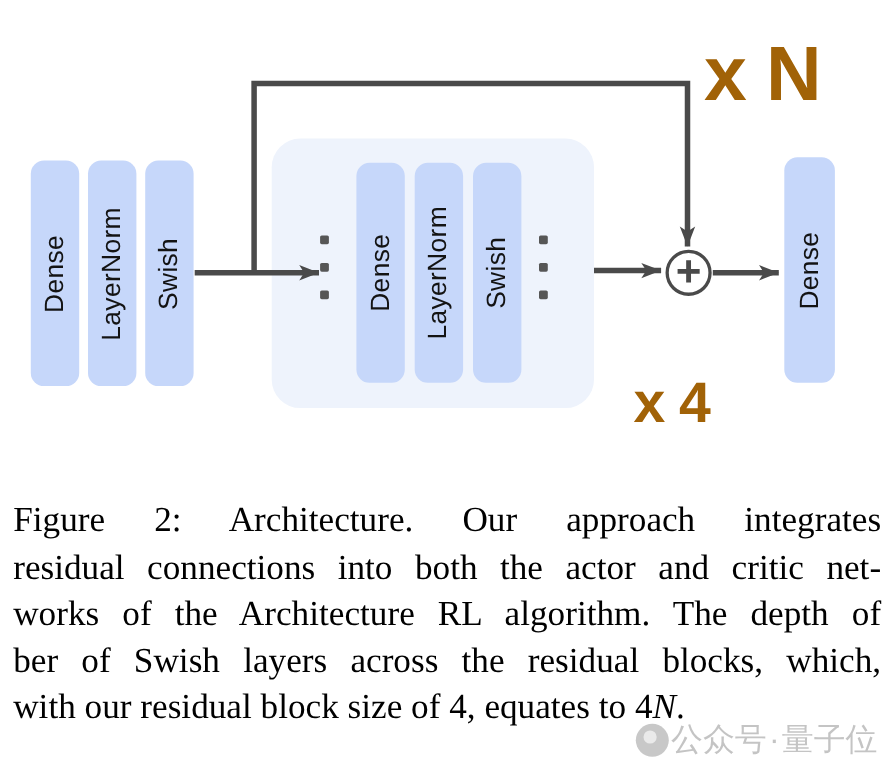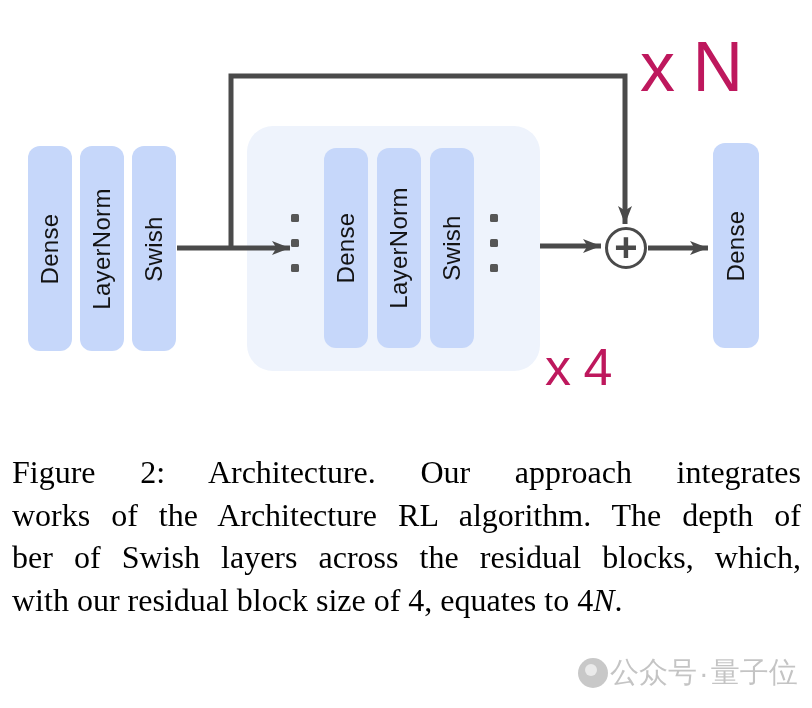--- a/index.html
+++ b/index.html
@@ -29,24 +29,24 @@
   .pill.p-m3{left:430px;top:148px;width:44px;height:200px;}
   .pill.p-out{left:713px;top:143px;width:46px;height:205px;}
   svg.wires{position:absolute;left:0;top:0;}
   .plus-circle{
     position:absolute;left:605px;top:227px;width:42px;height:42px;
     box-sizing:border-box;border:3.2px solid #4a4a4a;border-radius:50%;
     background:#ffffff;display:flex;align-items:center;justify-content:center;
     font-size:40px;font-weight:bold;color:#4a4a4a;line-height:1;padding-bottom:3px;
   }
   .mult{
-    position:absolute;color:#be185d;font-weight:normal;line-height:1;letter-spacing:-1px;
+    position:absolute;color:#a16207;font-weight:bold;line-height:1;letter-spacing:-1px;
   }
   .mult.outer{left:640px;top:32px;font-size:70px;}
-  .mult.inner{left:545px;top:341px;font-size:52px;}
+  .mult.inner{left:576px;top:341px;font-size:52px;}
   
   .caption{
     position:absolute;left:12px;top:451px;width:789px;
     font-family:"Liberation Serif",serif;font-size:32px;line-height:42.6px;color:#000;
   }
   .cap-line{text-align:justify;text-align-last:justify;white-space:normal;}
   .cap-line.last{text-align:center;text-align-last:left;}
   .cap-bold{font-weight:normal;}
   .cap-italic{font-style:italic;}
   
@@ -120,20 +120,21 @@
   <div class="plus-circle">
     <span>+</span>
   </div>
 
   <div class="mult outer">x N</div>
   <div class="mult inner">x 4</div>
 </div>
 
 <div class="caption">
   <div class="cap-line"><span>Figure 2: </span><span class="cap-bold">Architecture. </span><span>Our approach integrates</span></div>
+  <div class="cap-line">residual connections into both the actor and critic net-</div>
   <div class="cap-line">works of the Architecture RL algorithm. The depth of</div>
   <div class="cap-line">ber of Swish layers across the residual blocks, which,</div>
   <div class="cap-line last"><span>with our residual block size of 4, equates to 4</span><span class="cap-italic">N</span><span>.</span></div>
 </div>
 
 <div class="watermark">
   <span class="wm-icon"></span>
   <span>公众号</span>
   <span>·</span>
   <span>量子位</span>

